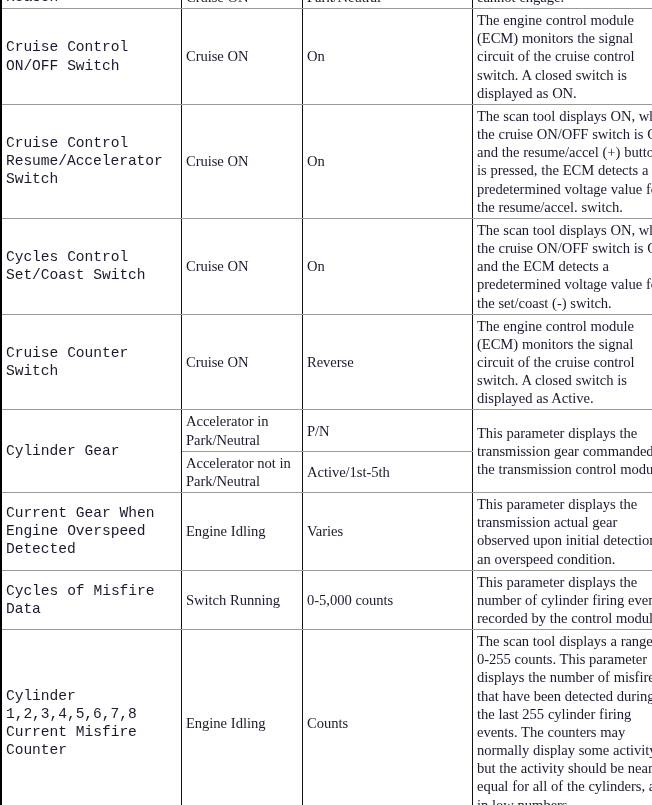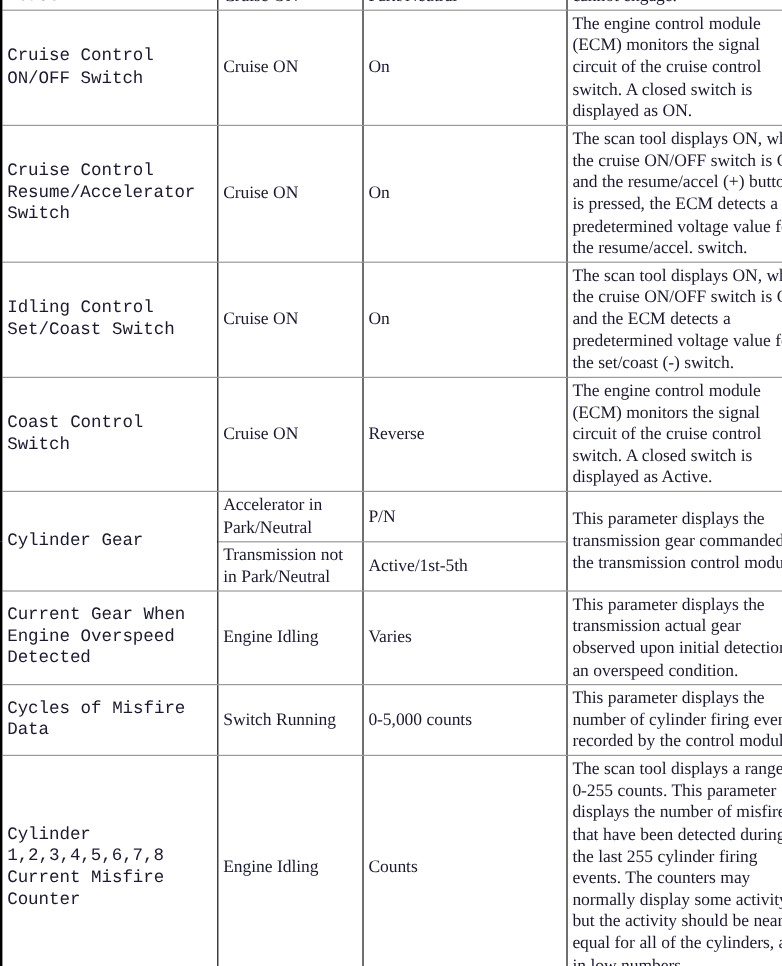--- a/index.html
+++ b/index.html
@@ -82,41 +82,41 @@
       </tr>
 
       <tr>
         <td class="c0">Cruise Control Resume/Accelerator Switch</td>
         <td class="c1">Cruise ON</td>
         <td class="c2">On</td>
         <td class="c3 desc">The scan tool displays ON, when the cruise ON/OFF switch is ON and the resume/accel (+) button is pressed, the ECM detects a predetermined voltage value for the resume/accel. switch.</td>
       </tr>
 
       <tr>
-        <td class="c0">Idling Control Set/Coast Switch</td>
+        <td class="c0">Cycles Control Set/Coast Switch</td>
         <td class="c1">Cruise ON</td>
         <td class="c2">On</td>
         <td class="c3 desc">The scan tool displays ON, when the cruise ON/OFF switch is ON and the ECM detects a predetermined voltage value for the set/coast (-) switch.</td>
       </tr>
 
       <tr>
-        <td class="c0">Coast Control Switch</td>
+        <td class="c0">Cruise Counter Switch</td>
         <td class="c1">Cruise ON</td>
         <td class="c2">Reverse</td>
         <td class="c3 desc">The engine control module (ECM) monitors the signal circuit of the cruise control switch. A closed switch is displayed as Active.</td>
       </tr>
 
       <tr>
         <td class="c0" rowspan="2">Cylinder Gear</td>
         <td class="c1 top">Accelerator in Park/Neutral</td>
         <td class="c2 top">P/N</td>
         <td class="c3 desc" rowspan="2">This parameter displays the transmission gear commanded by the transmission control module.</td>
       </tr>
       <tr>
-        <td class="c1 top">Transmission not in Park/Neutral</td>
+        <td class="c1 top">Accelerator not in Park/Neutral</td>
         <td class="c2">Active/1st-5th</td>
       </tr>
 
       <tr>
         <td class="c0">Current Gear When Engine Overspeed Detected</td>
         <td class="c1">Engine Idling</td>
         <td class="c2">Varies</td>
         <td class="c3 desc">This parameter displays the transmission actual gear observed upon initial detection of an overspeed condition.</td>
       </tr>
 

